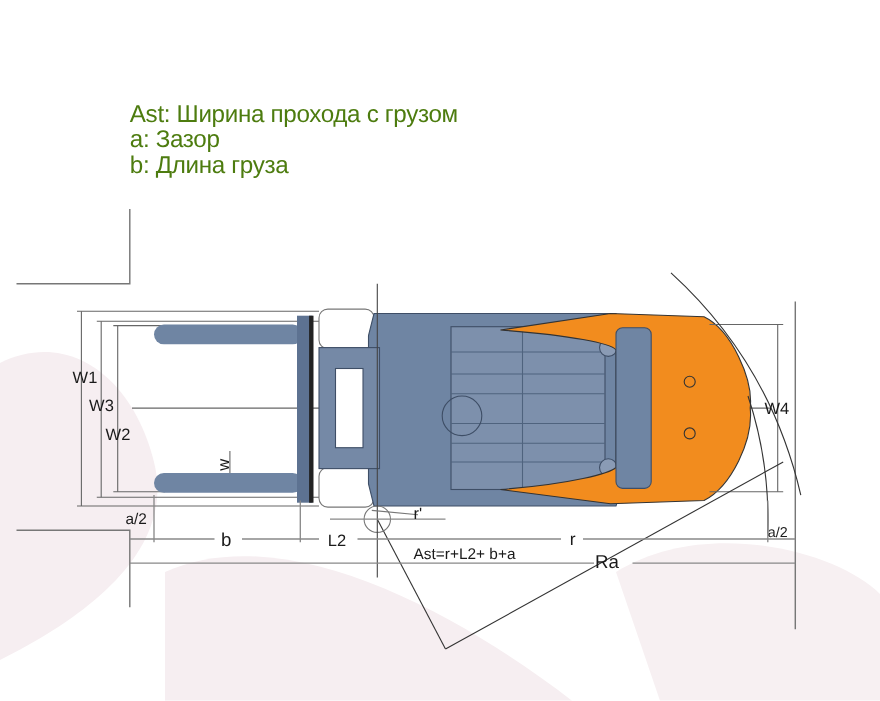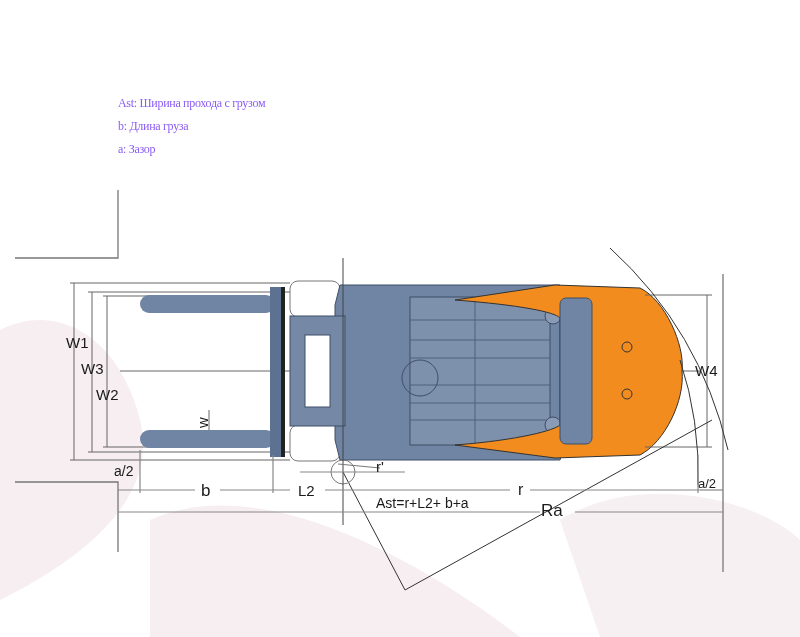--- a/index.html
+++ b/index.html
@@ -4,40 +4,40 @@
   <style>
     html, body { margin: 0; padding: 0; }
     body {
       width: 800px; height: 637px; overflow: hidden; position: relative;
       background: #ffffff;
       font-family: "Liberation Sans", "DejaVu Sans", sans-serif;
     }
     .bg-swirl { position: absolute; inset: 0; }
     .legend {
       position: absolute; left: 118px; top: 92px;
-      font-family: Liberation Serif, serif; font-size: 12px; line-height: 23px;
-      color: #8b5cf6; letter-spacing: -0.3px;
+      font-family: Liberation Sans, sans-serif; font-size: 22px; line-height: 23px;
+      color: #4d7c0f; letter-spacing: -0.3px;
     }
     .legend div { white-space: nowrap; }
     svg.diagram { position: absolute; left: 0; top: 0; }
     .lbl { font-family: "Liberation Sans", sans-serif; fill: #1a1a1a; }
   </style>
 </head>
 <body>
 
 <svg class="bg-swirl" width="800" height="637" viewBox="0 0 800 637">
   <path d="M0 330 C60 300 120 340 140 420 C160 500 80 560 0 600 Z" fill="#f6eef1"></path>
   <path d="M150 520 C260 470 420 560 520 637 L150 637 Z" fill="#f6eef1"></path>
   <path d="M560 520 C640 470 760 500 800 540 L800 637 L600 637 Z" fill="#f7f0f2"></path>
 </svg>
 
 <div class="legend">
   <div>Ast: Ширина прохода с грузом</div>
+  <div>a: Зазор</div>
   <div>b: Длина груза</div>
-  <div>a: Зазор</div>
 </div>
 
 <svg class="diagram" width="800" height="637" viewBox="0 0 800 637">
 
   <g stroke="#777" stroke-width="1.3" fill="none">
     <polyline points="118,190 118,258 15,258"></polyline>
     <polyline points="15,482 118,482 118,552"></polyline>
     <line x1="723" y1="274" x2="723" y2="572"></line>
   </g>
 

